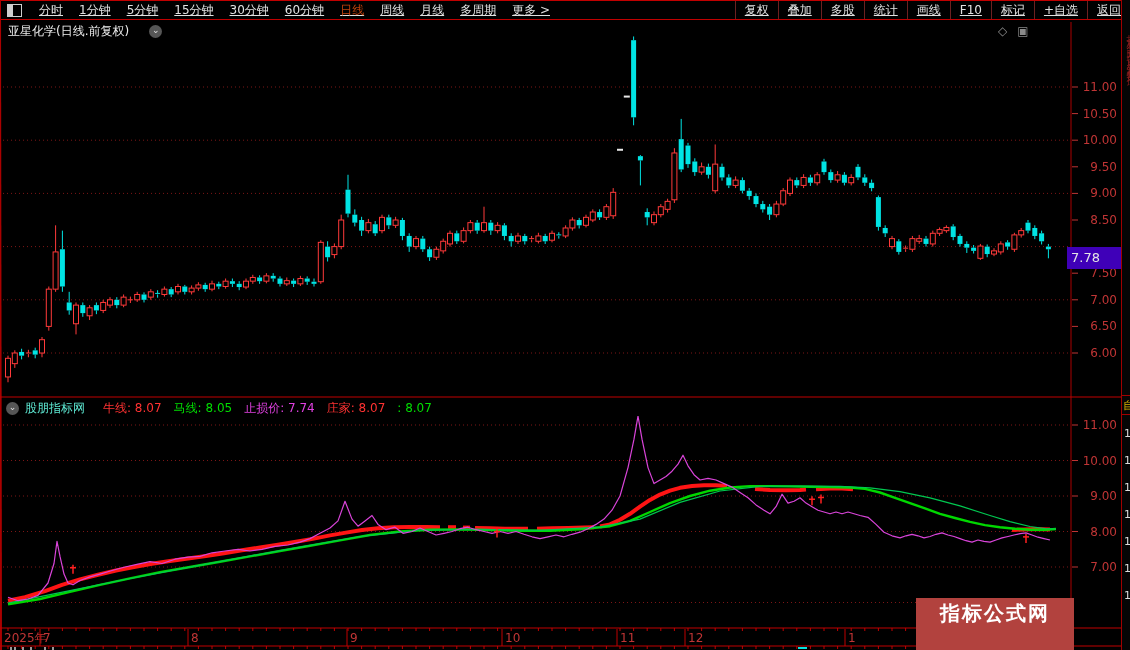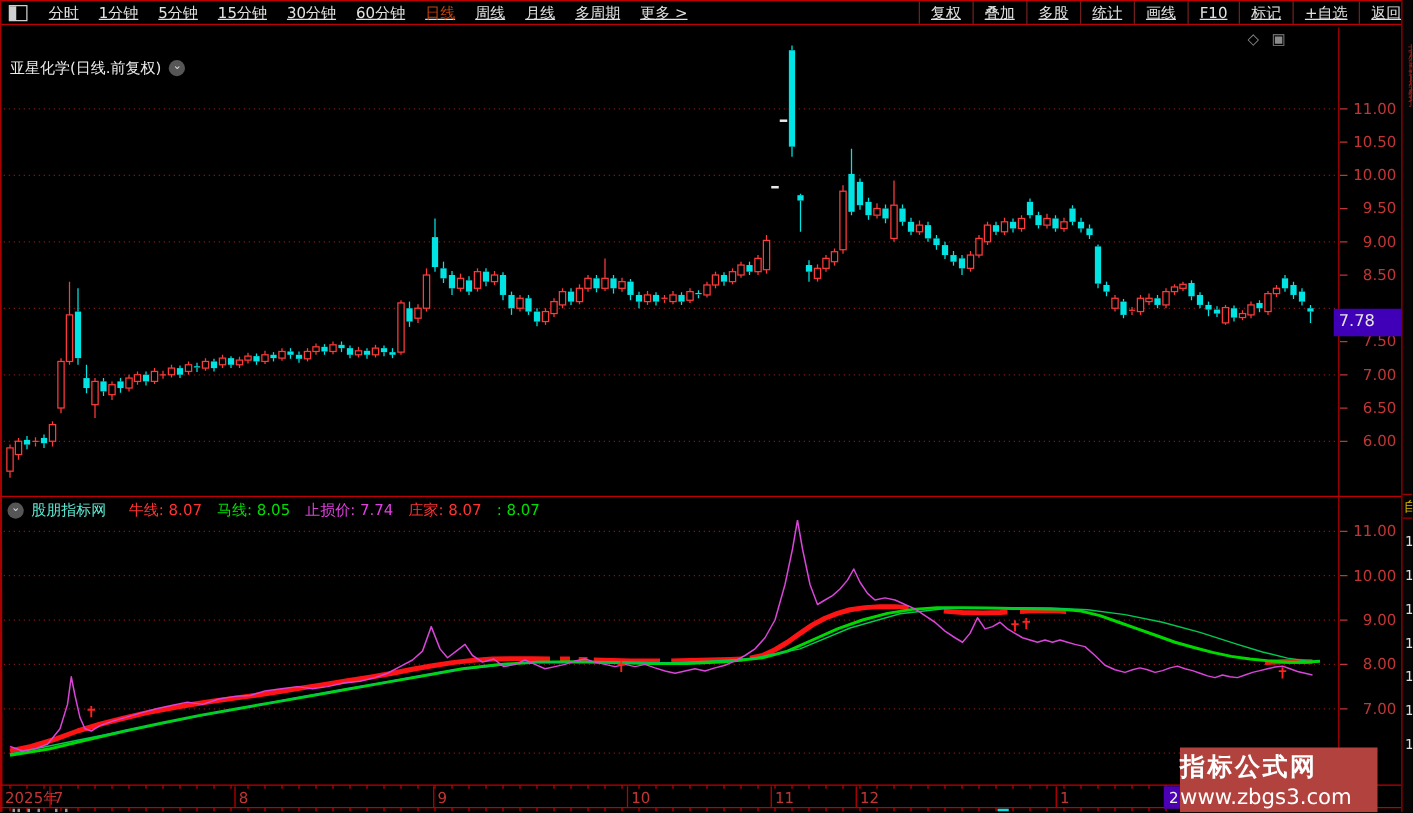--- a/index.html
+++ b/index.html
@@ -10,37 +10,37 @@
            border-top:1px solid #c00000;border-bottom:1px solid #c00000;background:#000;
            display:flex;align-items:center;color:#e2e2e2;font-size:12px;text-decoration:underline;}
   .win-icon{width:13px;height:11px;border:1px solid #cfcfcf;margin:0 9px 0 7px;position:relative;flex:0 0 auto;}
   .win-icon::after{content:"";position:absolute;left:0;top:0;bottom:0;width:5px;background:#cfcfcf;}
   .periods{display:flex;}
   .period{padding:0 8px;white-space:nowrap;line-height:18px;}
   .period.active{color:#c2410c;}
   .tb-right{margin-left:auto;display:flex;}
   .tb-btn{padding:0 9px;border-left:1px solid #6e2020;white-space:nowrap;line-height:18px;}
   
-  .title-row{position:absolute;top:23px;left:8px;display:flex;align-items:center;gap:6px;
-             color:#ececec;font-size:12px;margin-top:23px;}
+  .title-row{position:absolute;top:23px;left:8px;display:flex;align-items:center;gap:20px;
+             color:#ececec;font-size:12px;}
   .chev-circle{width:13px;height:13px;border-radius:50%;background:#565656;color:#e0e0e0;
                font-size:9px;line-height:11px;text-align:center;flex:0 0 auto;}
   .title-icons{position:absolute;top:24px;left:998px;display:flex;gap:10px;color:#8a8a8a;font-size:12px;}
   
   .sub-header{position:absolute;top:400px;left:6px;display:flex;align-items:center;gap:6px;font-size:12px;}
   .sub-header .site{color:#5eead4;}
   .legend-item{margin-left:12px;white-space:nowrap;}
   
   .price-tag{position:absolute;left:1067px;top:247px;width:55px;height:22px;background:#3f00b8;
              color:#e5e5e5;font-size:13px;line-height:22px;padding-left:4px;box-sizing:border-box;}
   .month-tag{position:absolute;left:931px;top:629px;width:16px;height:18px;background:#4b00b4;
              color:#f0f0f0;font-size:12px;line-height:18px;text-align:center;}
   
-  .watermark{position:absolute;left:944px;top:598px;width:158px;height:52px;background:#b2423e;
-             color:#fff;text-align:left;box-sizing:border-box;}
+  .watermark{position:absolute;left:916px;top:598px;width:158px;height:52px;background:#b2423e;
+             color:#fff;text-align:center;box-sizing:border-box;}
   .wm1{font-size:20px;font-weight:bold;letter-spacing:2px;margin-top:2px;}
   .wm2{font-size:17px;margin-top:1px;}
   
   .right-strip{position:absolute;left:1121px;top:0;width:9px;height:650px;background:#050505;
                border-left:1px solid #a00000;overflow:hidden;}
   .strip-text{position:absolute;top:26px;left:1px;writing-mode:vertical-rl;font-size:11px;
               color:#8b1f1f;letter-spacing:4px;}
   .strip-badge{position:absolute;top:398px;left:1px;color:#d8b400;font-size:11px;}
   .strip-ones{position:absolute;top:420px;left:2px;color:#dcdcdc;font-size:11px;line-height:27px;}
   .strip-ones div{height:27px;}
@@ -817,21 +817,20 @@
     <span class="site">股朋指标网</span>
     <span id="legend-items"><span class="legend-item" style="color: rgb(255, 50, 50);">牛线: 8.07</span><span class="legend-item" style="color: rgb(0, 221, 0);">马线: 8.05</span><span class="legend-item" style="color: rgb(224, 64, 224);">止损价: 7.74</span><span class="legend-item" style="color: rgb(255, 50, 50);">庄家: 8.07</span><span class="legend-item" style="color: rgb(0, 221, 0);">: 8.07</span></span>
   </div>
 
   <div class="price-tag">7.78</div>
 
   <div class="month-tag">2</div>
 
   <div class="watermark">
     <div class="wm1">指标公式网</div>
-    <div class="wm2">www.zbgs3.com</div>
   </div>
 
   <div class="right-strip">
     <div class="strip-text">指标公式网选股分析数据</div>
     <div class="hline" style="top:395px"></div>
     <div class="hline" style="top:414px"></div>
     <div class="strip-badge">自</div>
     <div class="strip-ones" id="strip-ones">
         <div>1</div>
         <div>1</div>

